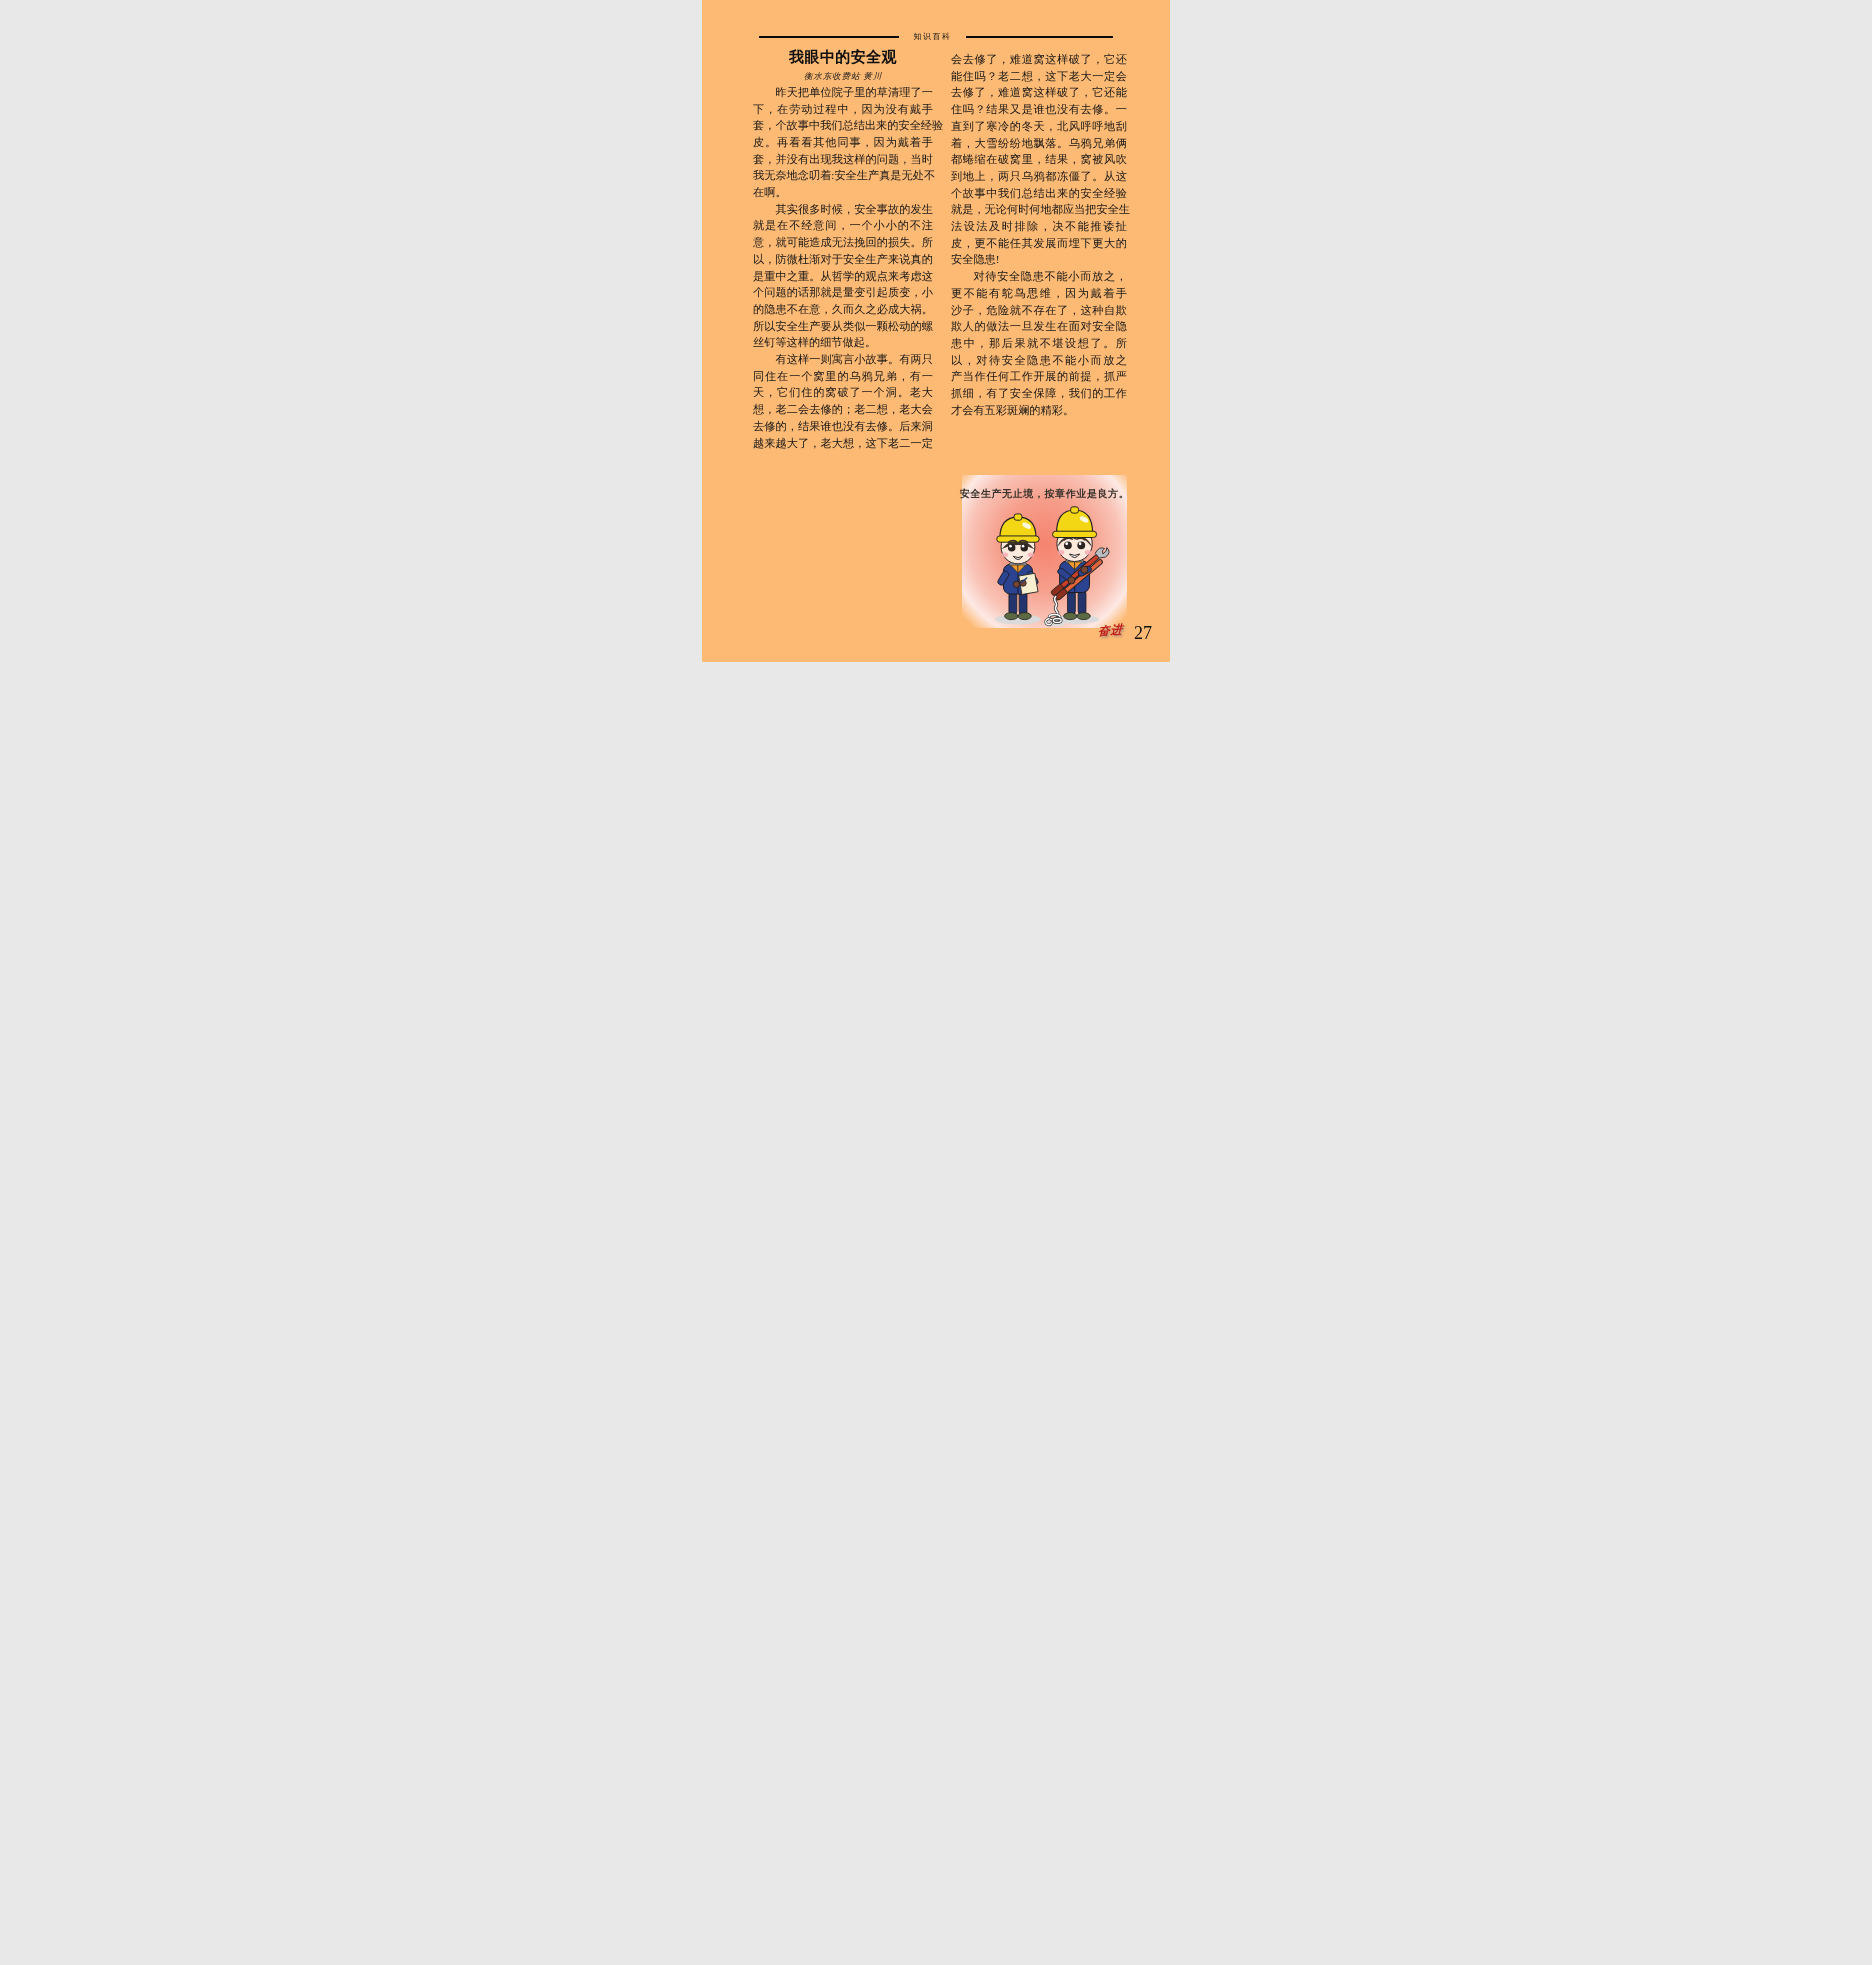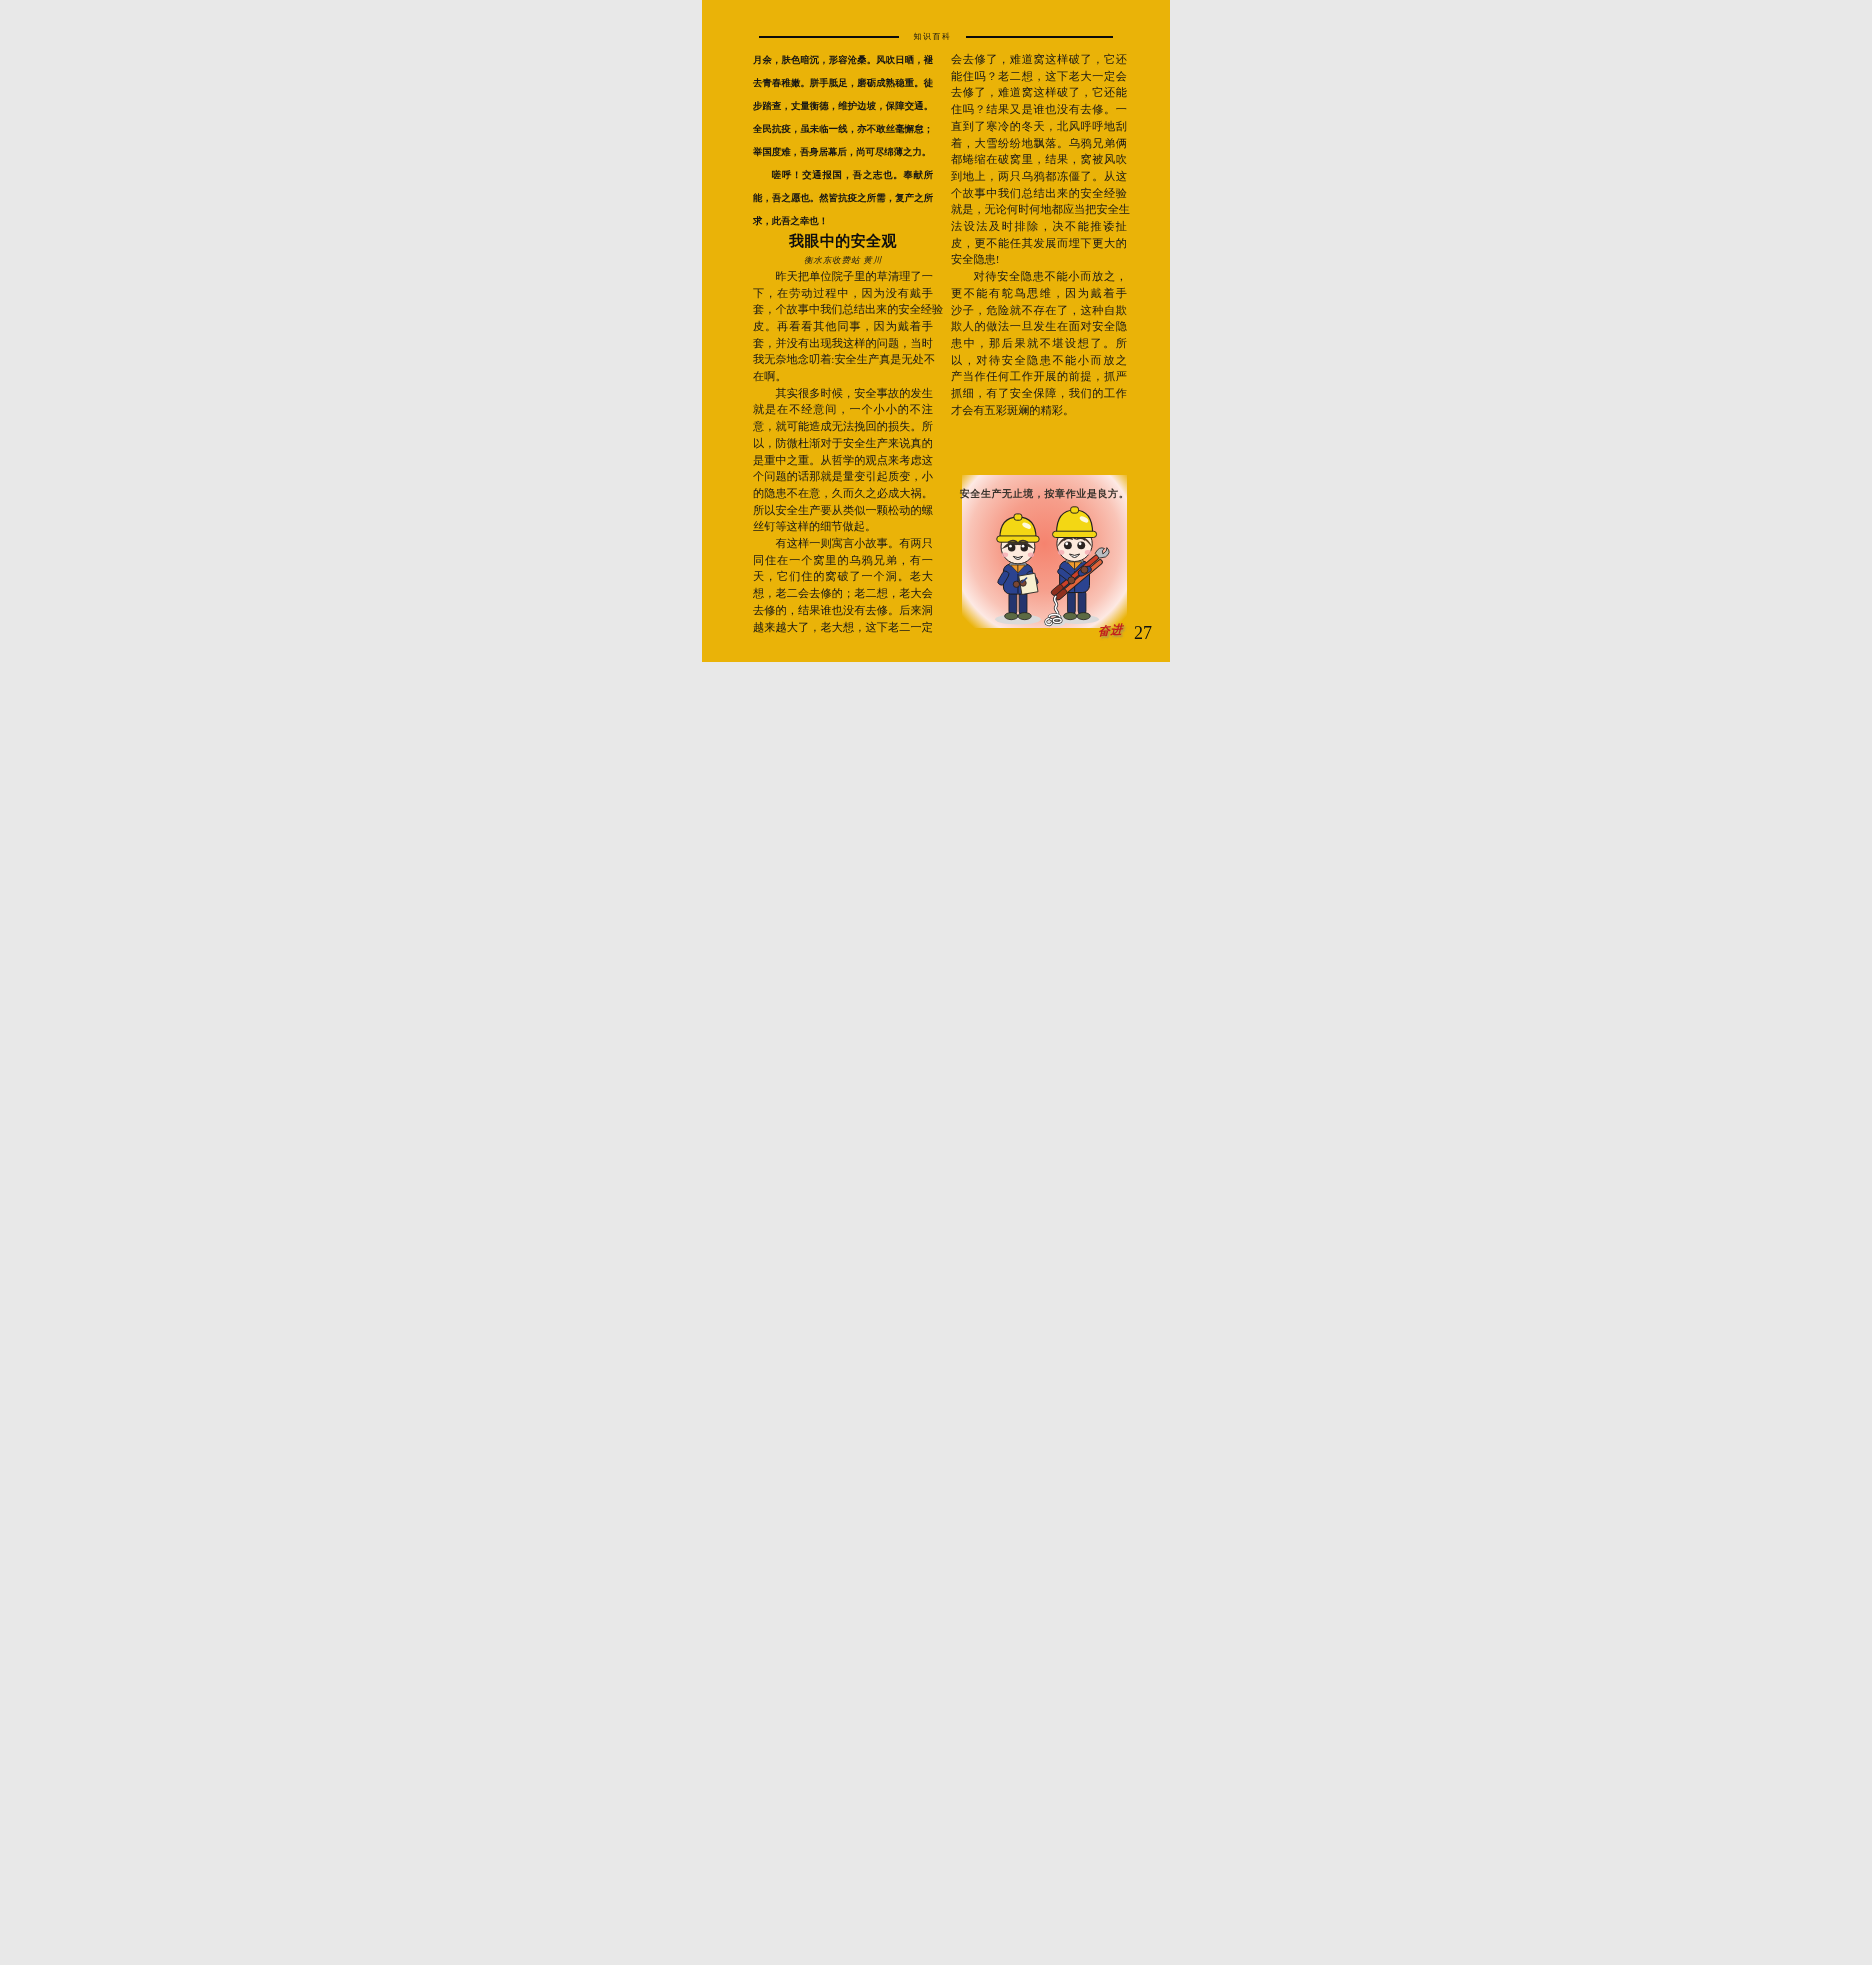--- a/index.html
+++ b/index.html
@@ -1,18 +1,18 @@
 <!DOCTYPE html>
 <html style="font-size:6.3px"><head>
 <meta charset="utf-8">
 <style>
   html,body{margin:0;padding:0;background:#e8e8e8;}
   .page{
     position:relative;width:468px;height:662px;margin:0 auto;
-    background:#eab308;overflow:hidden;color:#1a1a1a;
+    background:#fdba74;overflow:hidden;color:#1a1a1a;
     font-family:"Liberation Serif",serif;
   }
   
   .header{
     position:absolute;top:31px;left:0;right:0;height:11.8px;
     display:flex;align-items:center;justify-content:center;gap:15px;
   }
   .double-rule{height:2.8px;box-sizing:border-box;
     border-top:0.8px solid #0a0a0a;border-bottom:0.8px solid #0a0a0a;}
   .rule-left{width:140px;}
@@ -77,30 +77,20 @@
 
 <div class="page">
 
   <div class="header">
     <div class="double-rule rule-left"></div>
     <div class="header-title">知识百科</div>
     <div class="double-rule rule-right"></div>
   </div>
 
   <div class="col-left">
-    <div id="lede">
-        <div class="line lede-line">月余，肤色暗沉，形容沧桑。风吹日晒，褪</div>
-        <div class="line lede-line">去青春稚嫩。胼手胝足，磨砺成熟稳重。徒</div>
-        <div class="line lede-line">步踏查，丈量衡德，维护边坡，保障交通。</div>
-        <div class="line lede-line">全民抗疫，虽未临一线，亦不敢丝毫懈怠；</div>
-        <div class="line lede-line para-end">举国度难，吾身居幕后，尚可尽绵薄之力。</div>
-        <div class="line lede-line indent">嗟呼！交通报国，吾之志也。奉献所</div>
-        <div class="line lede-line">能，吾之愿也。然皆抗疫之所需，复产之所</div>
-        <div class="line lede-line para-end">求，此吾之幸也！</div>
-      </div>
     <div class="article-title">我眼中的安全观</div>
     <div class="article-byline">衡水东收费站 黄川</div>
     <div id="body-left">
         <div class="line body-line indent">昨天把单位院子里的草清理了一</div>
         <div class="line body-line">下，在劳动过程中，因为没有戴手</div>
         <div class="line body-line">套，个故事中我们总结出来的安全经验</div>
         <div class="line body-line">皮。再看看其他同事，因为戴着手</div>
         <div class="line body-line">套，并没有出现我这样的问题，当时</div>
         <div class="line body-line">我无奈地念叨着:安全生产真是无处不</div>
         <div class="line body-line para-end">在啊。</div>

